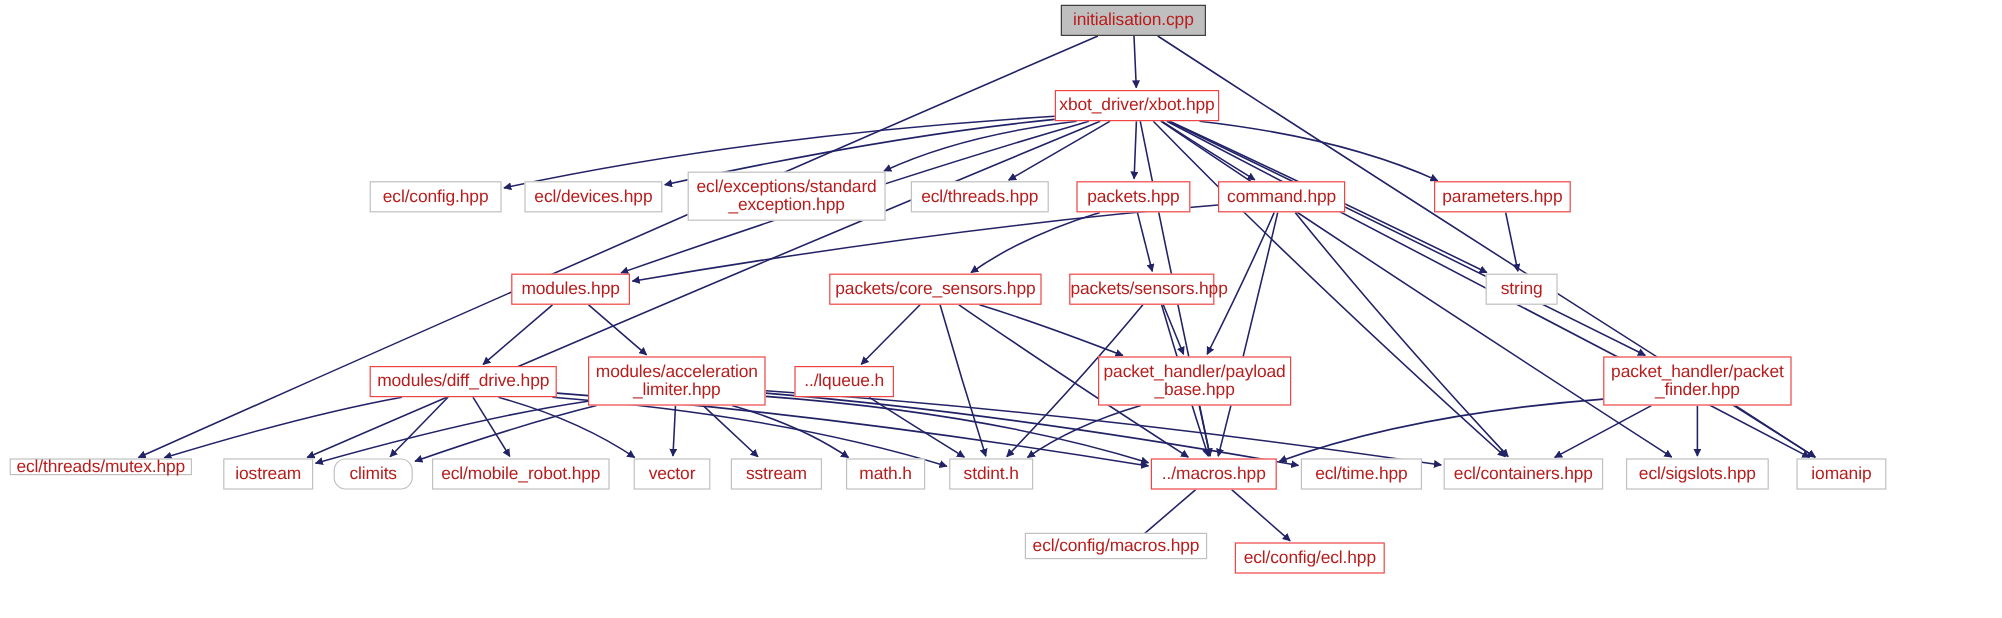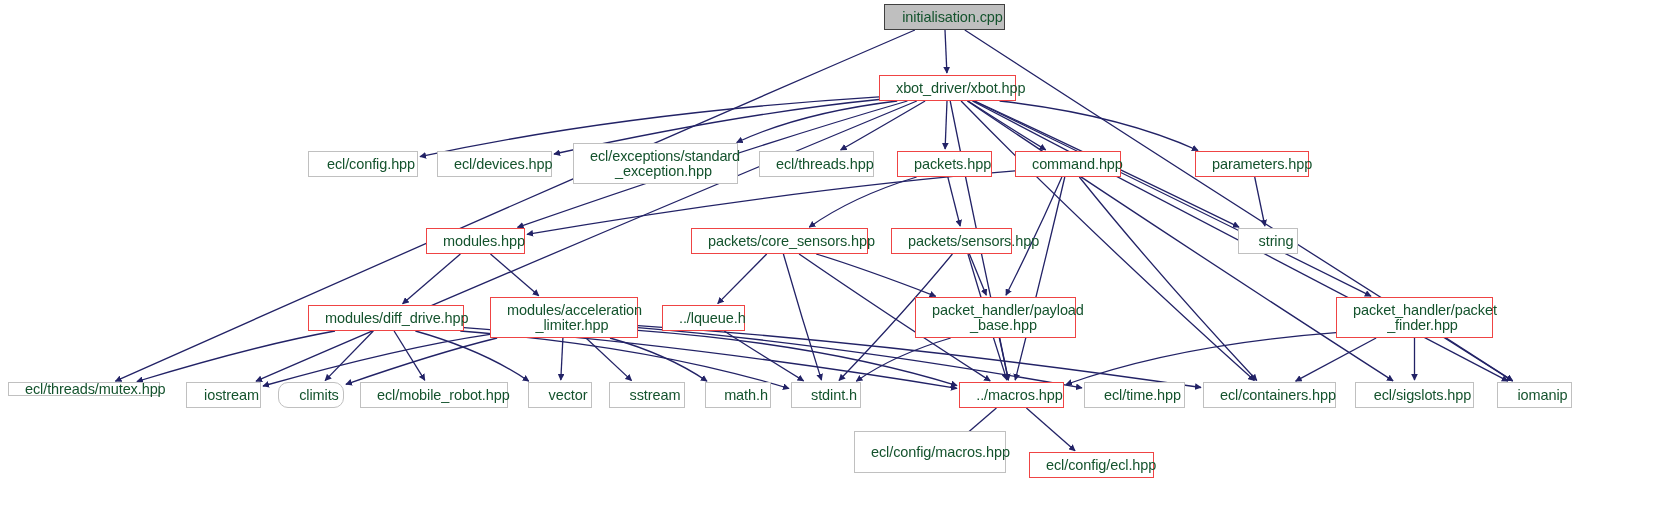--- a/index.html
+++ b/index.html
@@ -8,27 +8,26 @@
   svg#edges{position:absolute;left:0;top:0;width:1668px;height:515px;}
   .node{
     position:absolute;
     box-sizing:border-box;
     background:#ffffff;
     border:1px solid #c0c0c0;
     display:flex;
     align-items:center;
     justify-content:center;
     text-align:center;
-    color:#14532d;
+    color:#b91c1c;
     font-family:"Liberation Sans", sans-serif;
     font-size:14.5px;
     line-height:15px;
     white-space:pre-line;
     letter-spacing:-0.1px;
-    padding-left:16px;
   }
   .node.clickable{border:1px solid #ef4444;}
   .node.root{background:#bfbfbf;border:1px solid #404040;}
   .node span{display:block;width:100%;}
 </style>
 </head>
 <body>
 
 <div id="graph-root">
   <svg id="edges" viewBox="0 0 1668 515">
@@ -126,16 +125,16 @@
       <div class="node" style="left: 360px; top: 382px; width: 148px; height: 26px; justify-content: center;"><span>ecl/mobile_robot.hpp</span></div>
       <div class="node" style="left: 528px; top: 382px; width: 64px; height: 26px;"><span>vector</span></div>
       <div class="node" style="left: 609px; top: 382px; width: 76px; height: 26px;"><span>sstream</span></div>
       <div class="node" style="left: 705px; top: 382px; width: 66px; height: 26px;"><span>math.h</span></div>
       <div class="node" style="left: 791px; top: 382px; width: 70px; height: 26px;"><span>stdint.h</span></div>
       <div class="node clickable" style="left: 959px; top: 382px; width: 105px; height: 26px;"><span>../macros.hpp</span></div>
       <div class="node" style="left: 1084px; top: 382px; width: 101px; height: 26px;"><span>ecl/time.hpp</span></div>
       <div class="node" style="left: 1203px; top: 382px; width: 133px; height: 26px;"><span>ecl/containers.hpp</span></div>
       <div class="node" style="left: 1355px; top: 382px; width: 119px; height: 26px;"><span>ecl/sigslots.hpp</span></div>
       <div class="node" style="left: 1497px; top: 382px; width: 75px; height: 26px;"><span>iomanip</span></div>
-      <div class="node" style="left: 854px; top: 431px; width: 152px; height: 42px;"><span>ecl/config/macros.hpp</span></div>
+      <div class="node" style="left: 854px; top: 444px; width: 152px; height: 22px;"><span>ecl/config/macros.hpp</span></div>
       <div class="node clickable" style="left: 1029px; top: 452px; width: 125px; height: 26px;"><span>ecl/config/ecl.hpp</span></div>
     </div>
 </div>
 
 </body></html>

